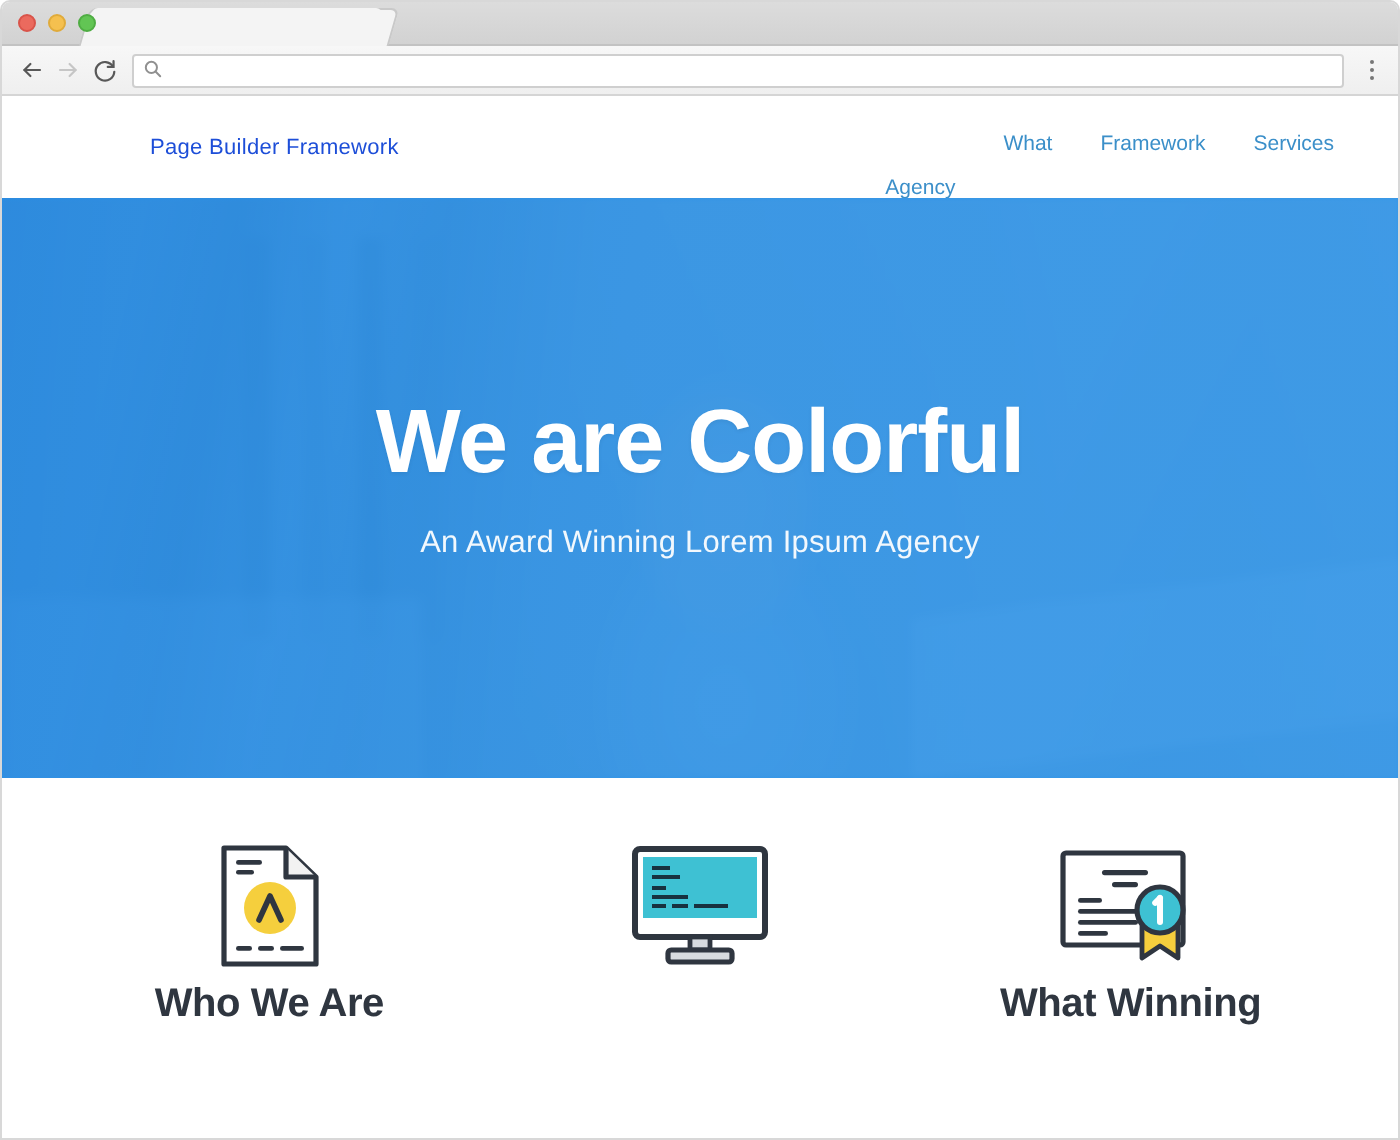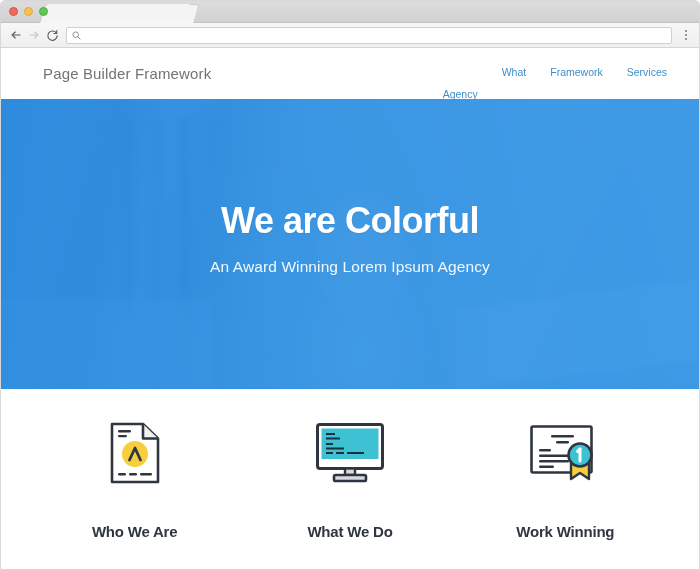--- a/index.html
+++ b/index.html
@@ -150,24 +150,25 @@
   .site-header {
     height: 51px;
     background: #ffffff;
     display: flex;
     align-items: center;
     justify-content: space-between;
     padding: 0 32px 0 42px;
   }
 
   .brand {
-    font-size: 15px;
-    color: #737373;
+    font-size: 11px;
+    color: #1d4ed8;
     letter-spacing: .15px;
     white-space: nowrap;
+    margin-left: 32px;
   }
 
   .site-nav {
     display: flex;
     align-items: center;
     gap: 24px;
   }
   .nav-link {
     font-size: 10.5px;
     color: #3b8fc9;
@@ -260,21 +261,21 @@
   .hero-content {
     position: absolute;
     inset: 0;
     display: flex;
     flex-direction: column;
     align-items: center;
     justify-content: center;
     padding-bottom: 10px;
   }
   .hero-title {
-    font-size: 36px;
+    font-size: 45px;
     font-weight: bold;
     color: #ffffff;
     letter-spacing: -0.5px;
     line-height: 1.05;
     text-shadow: 0 1px 2px rgba(0,0,0,.06);
   }
   .hero-sub {
     margin-top: 19px;
     font-size: 15.5px;
     color: #f2f8fd;
@@ -296,22 +297,22 @@
     flex-direction: column;
     align-items: center;
   }
   .feature-icon {
     height: 72px;
     display: flex;
     align-items: center;
     justify-content: center;
   }
   .feature-title {
-    margin-top: 34px;
-    font-size: 15px;
+    margin-top: 2px;
+    font-size: 20px;
     font-weight: bold;
     color: #2f3640;
     letter-spacing: -.2px;
     white-space: nowrap;
   }
 </style>
 </head>
 <body>
 
 <div id="app">
@@ -418,38 +419,37 @@
               <rect x="11" y="15.5" width="14" height="2" fill="#17313f"></rect>
               <rect x="11" y="21" width="7" height="2" fill="#17313f"></rect>
               <rect x="11" y="25.5" width="18" height="2" fill="#17313f"></rect>
               <rect x="11" y="30" width="7" height="2" fill="#17313f"></rect>
               <rect x="21" y="30" width="8" height="2" fill="#17313f"></rect>
               <rect x="32" y="30" width="17" height="2" fill="#17313f"></rect>
               <rect x="30" y="46.5" width="10" height="6.5" fill="#d7dbdf" stroke="#2f3640" stroke-width="2.4"></rect>
               <rect x="19" y="53" width="32" height="6" rx="1.6" fill="#d7dbdf" stroke="#2f3640" stroke-width="2.6"></rect>
             </svg>
           </div>
-          <div class="feature-title">What We Do</div>
         </div>
 
         <div class="feature">
           <div class="feature-icon">
             <svg width="72" height="58" viewBox="0 0 72 58">
               <rect x="2.5" y="2.5" width="60" height="46" rx="1.5" fill="#ffffff" stroke="#2f3640" stroke-width="2.6"></rect>
               <rect x="22" y="11" width="23" height="2.6" rx="1.3" fill="#2f3640"></rect>
               <rect x="27" y="17" width="13" height="2.6" rx="1.3" fill="#2f3640"></rect>
               <rect x="10" y="25" width="12" height="2.4" rx="1.2" fill="#2f3640"></rect>
               <rect x="10" y="30.5" width="33" height="2.4" rx="1.2" fill="#2f3640"></rect>
               <rect x="10" y="36" width="30" height="2.4" rx="1.2" fill="#2f3640"></rect>
               <rect x="10" y="41.5" width="15" height="2.4" rx="1.2" fill="#2f3640"></rect>
               <path d="M42 36h18v19l-9-6-9 6z" fill="#f5cf3d" stroke="#2f3640" stroke-width="2.4" stroke-linejoin="round"></path>
               <circle cx="51" cy="31" r="11.5" fill="#3ec1d3" stroke="#2f3640" stroke-width="2.6"></circle>
               <path d="M51 25v12" stroke="#ffffff" stroke-width="3" stroke-linecap="round"></path>
               <path d="M48.6 27.4L51 25" stroke="#ffffff" stroke-width="3" stroke-linecap="round"></path>
             </svg>
           </div>
-          <div class="feature-title">Work Winning</div>
+          <div class="feature-title">What Winning</div>
         </div>
 
       </section>
     </div>
   </div>
 </div>
 
 </body></html>

